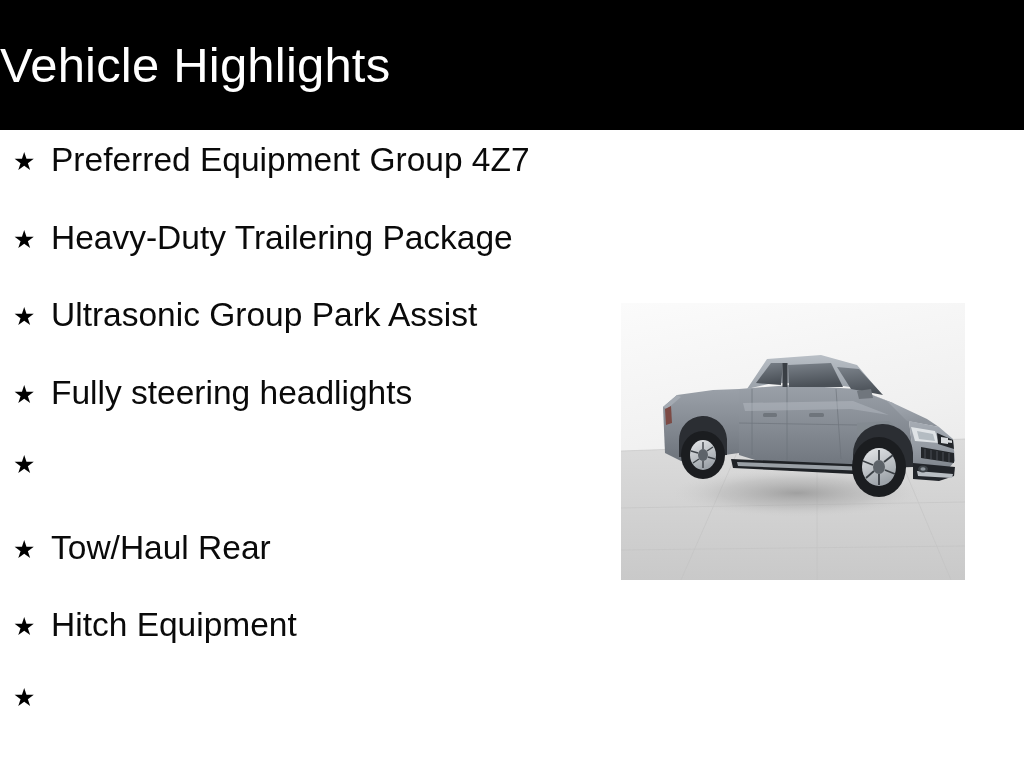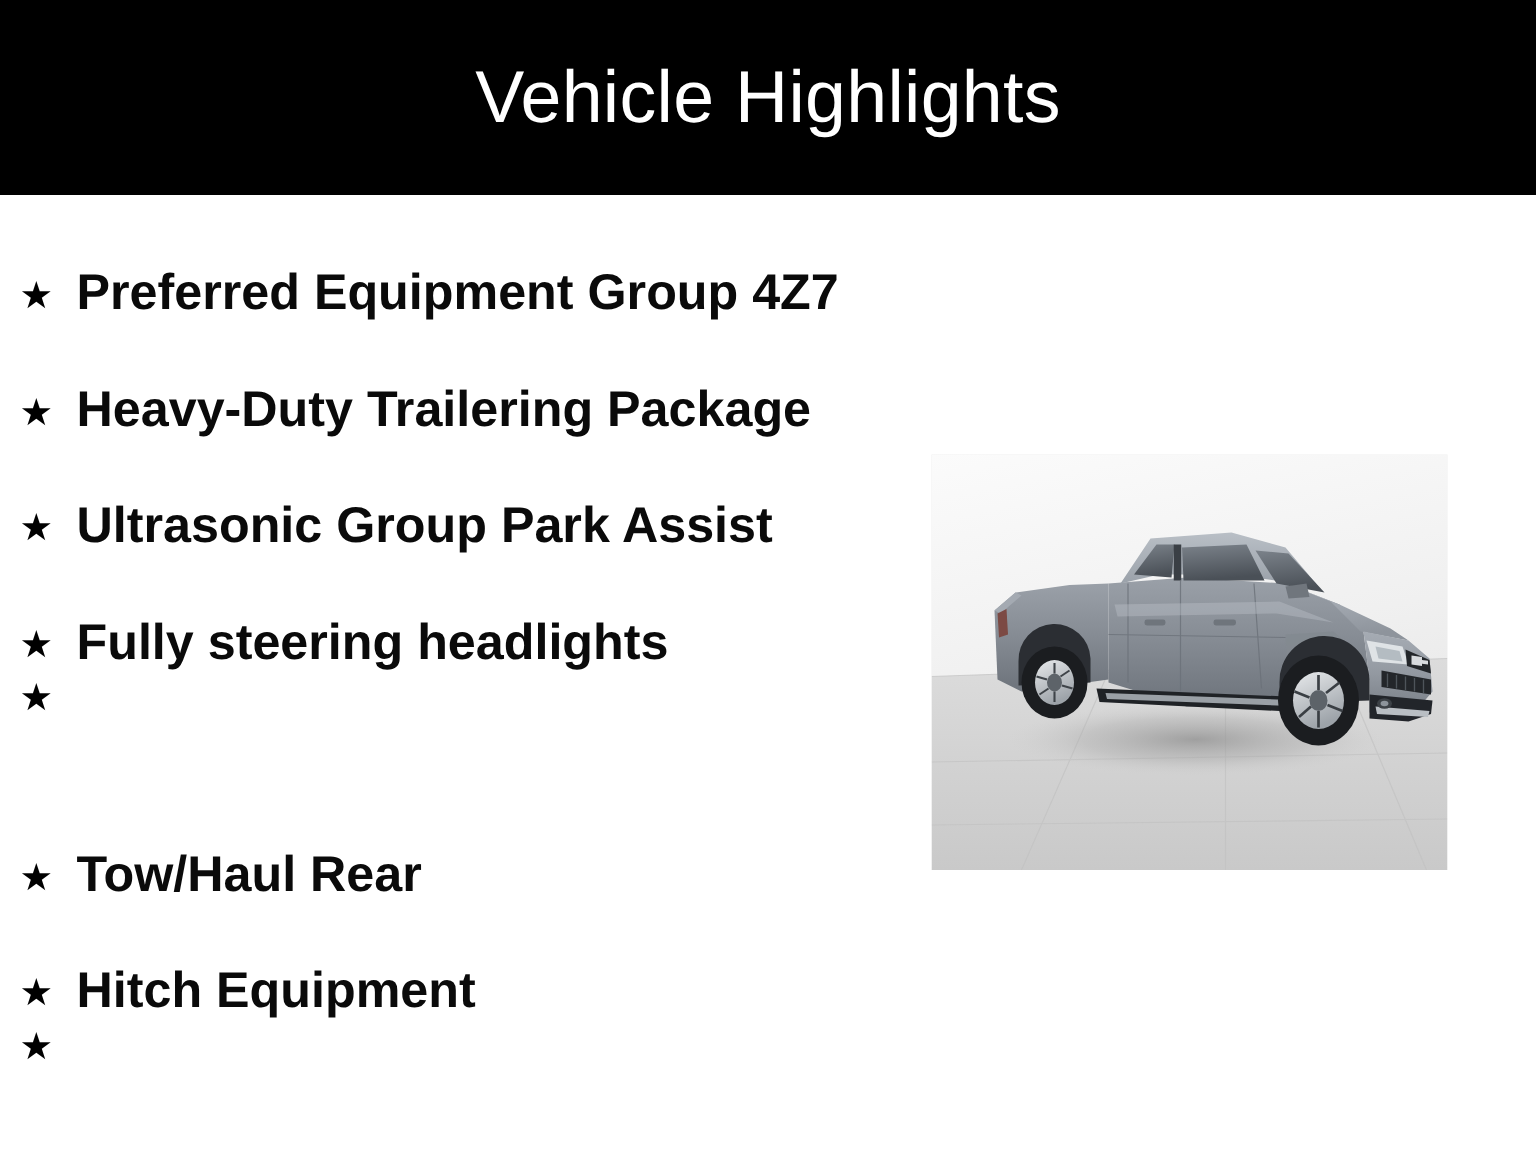--- a/index.html
+++ b/index.html
@@ -19,21 +19,20 @@
   
   .header-band {
     position: absolute;
     left: 0;
     top: 0;
     width: 1024px;
     height: 130px;
     background: #000000;
     display: flex;
     align-items: center;
-    justify-content: center;
   }
   .header-title {
     color: #ffffff;
     font-family: "Liberation Sans", sans-serif;
     font-size: 49px;
     font-weight: 400;
     letter-spacing: 0.2px;
     line-height: 1;
     white-space: nowrap;
     user-select: none;
@@ -66,25 +65,24 @@
     color: #000000;
     width: 38px;
     flex: 0 0 38px;
     text-align: left;
     position: relative;
     top: -1px;
   }
   .highlight-text {
     font-family: "Liberation Sans", sans-serif;
     font-size: 33.5px;
-    font-weight: 700;
+    font-weight: 400;
     color: #0a0a0a;
     line-height: 1;
     white-space: nowrap;
-    margin-top: 36px;
   }
 
   
   .vehicle-photo {
     position: absolute;
     left: 621px;
     top: 303px;
     width: 344px;
     height: 277px;
     overflow: hidden;

